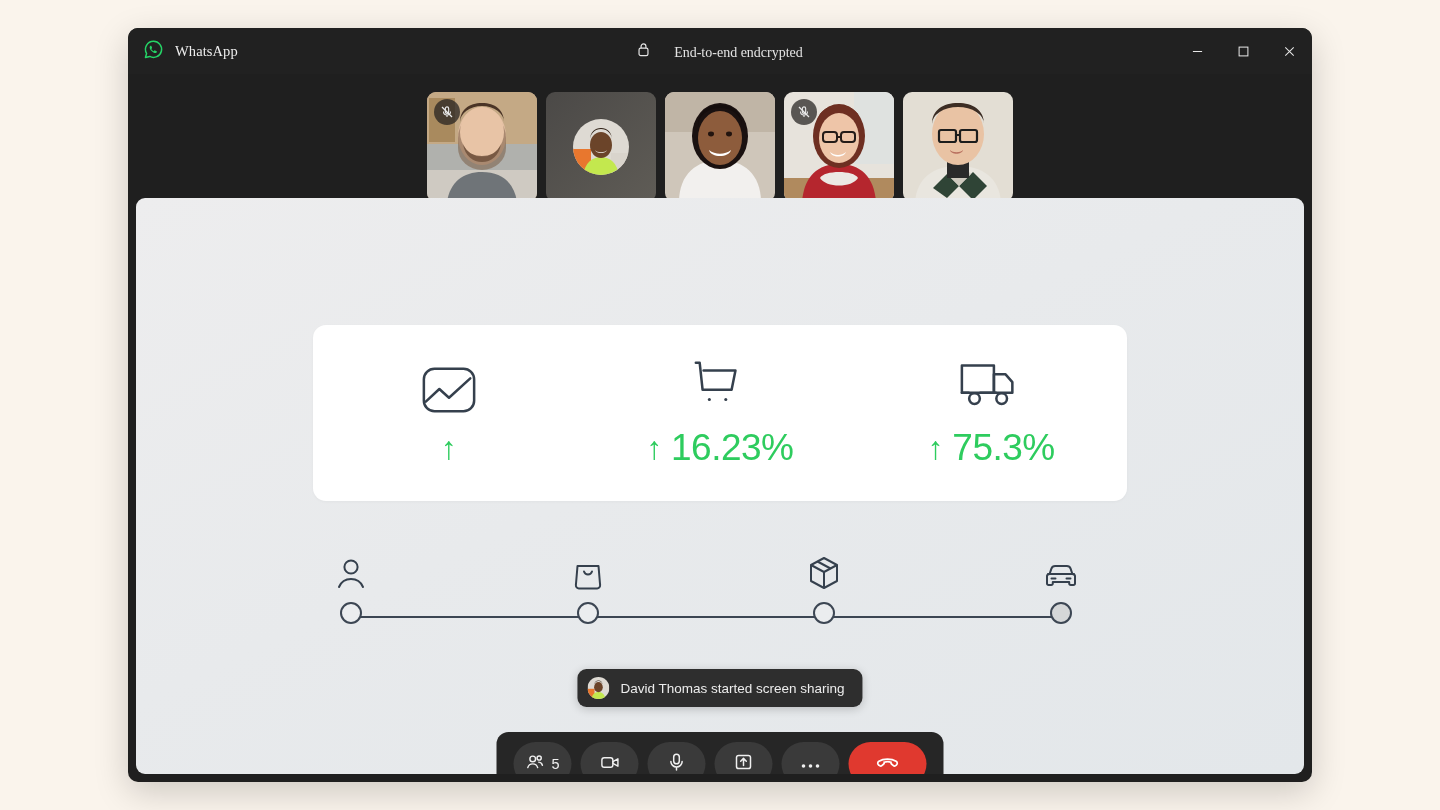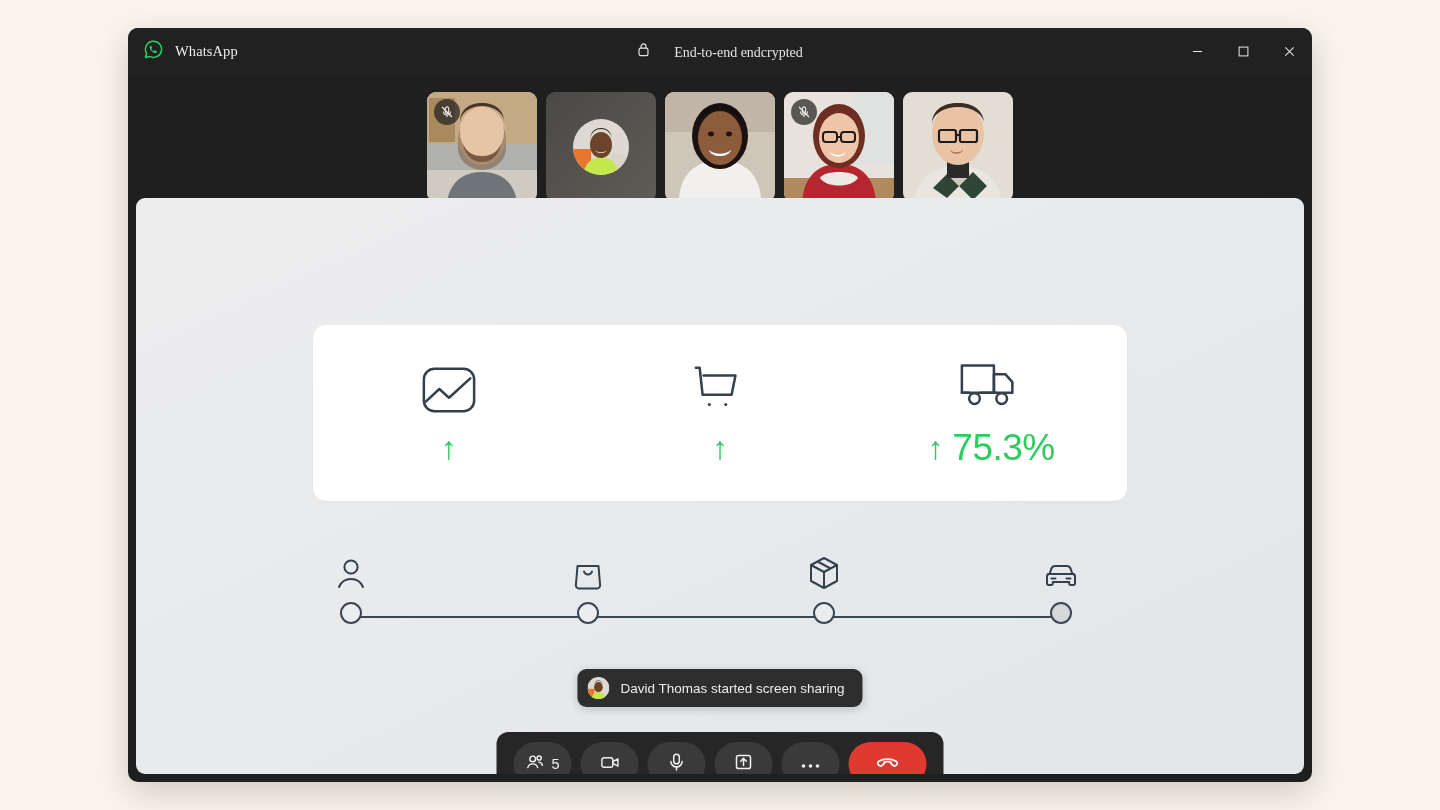--- a/index.html
+++ b/index.html
@@ -333,20 +333,21 @@
       <div class="metric">
         <div class="metric-icon">
           <svg width="58" height="58" viewBox="0 0 60 60" fill="none" stroke="#35404d" stroke-width="2.6" stroke-linecap="round" stroke-linejoin="round">
             <path d="M5 7h4l3 28h30l4-20H13"></path>
             <circle cx="19" cy="45" r="1.6" fill="#35404d" stroke="none"></circle>
             <circle cx="36" cy="45" r="1.6" fill="#35404d" stroke="none"></circle>
           </svg>
         </div>
         <div class="metric-value" style="color:#2ecc5e">
           <span class="metric-arrow">↑</span>
+          <span>16.23%</span>
         </div>
       </div>
 
       <div class="metric">
         <div class="metric-icon">
           <svg width="66" height="58" viewBox="0 0 68 56" fill="none" stroke="#35404d" stroke-width="2.6" stroke-linejoin="round">
             <rect x="4" y="8" width="33" height="28"></rect>
             <path d="M37 17h12l7 8v11H37Z"></path>
             <circle cx="17" cy="42" r="5.5"></circle>
             <circle cx="45" cy="42" r="5.5"></circle>

